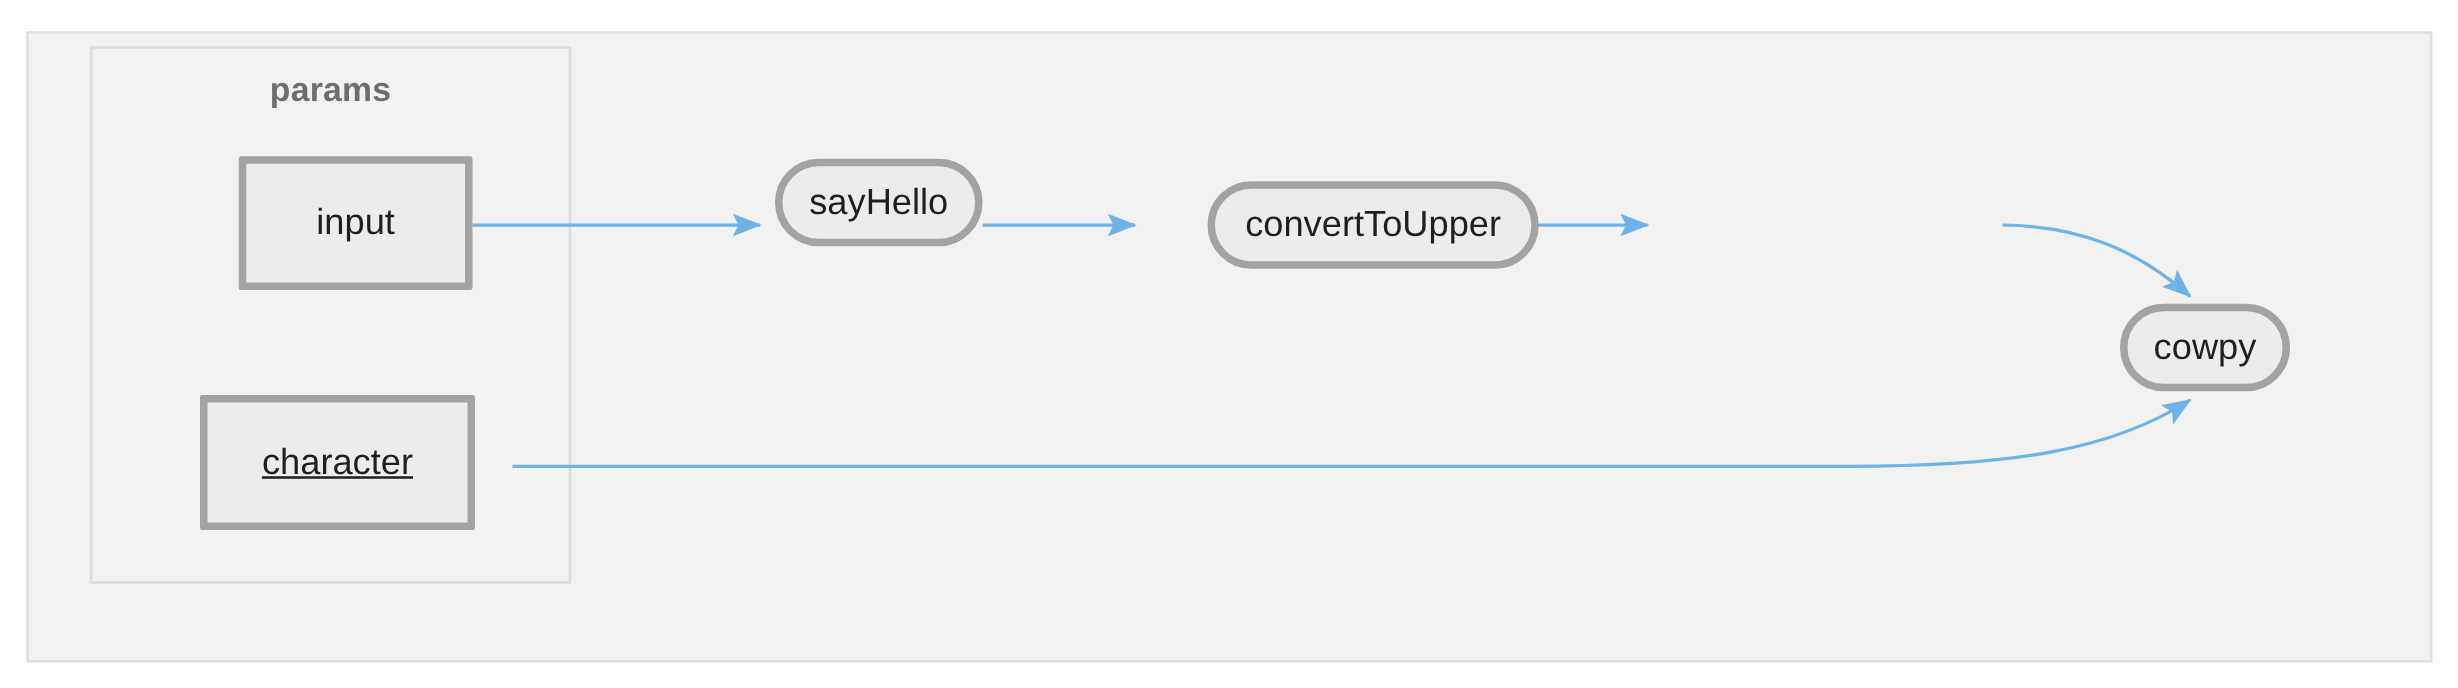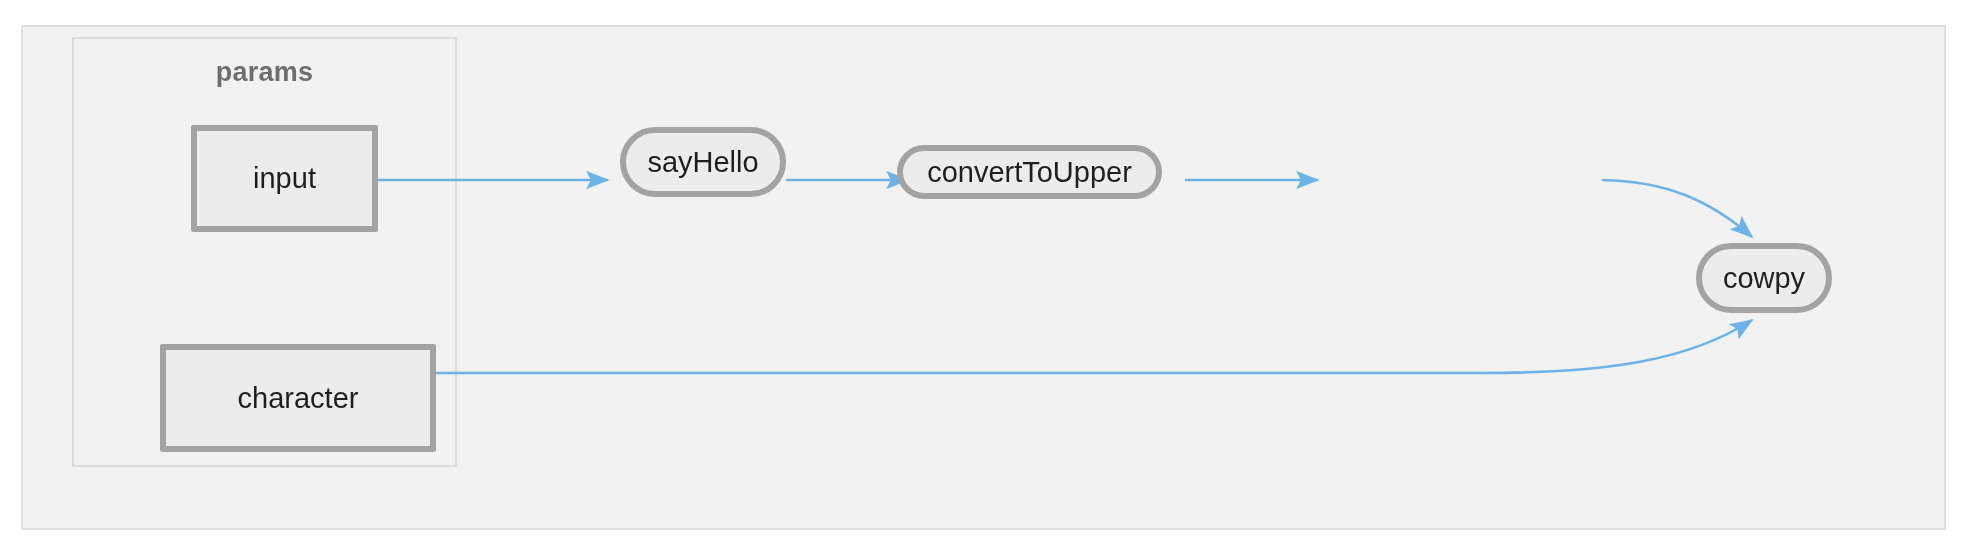--- a/index.html
+++ b/index.html
@@ -70,27 +70,27 @@
     white-space: nowrap;
     z-index: 5;
   }
   .node.rect  { border-radius: 2px; }
   .node.stadium { border-radius: 40px; }
 
   #node-input {
     left: 191px; top: 125px; width: 187px; height: 107px;
   }
   #node-character {
-    left: 160px; top: 344px; width: 276px; height: 108px;
+    left: 160px; top: 316px; width: 220px; height: 108px; text-decoration: underline;
   }
   #node-sayHello {
     left: 620px; top: 127px; width: 166px; height: 70px;
   }
   #node-convertToUpper {
-    left: 897px; top: 145px; width: 265px; height: 54px;
+    left: 966px; top: 145px; width: 265px; height: 70px;
   }
   #node-collectGreetings {
     left: 1330px; top: 145px; width: 272px; height: 70px;
   }
   #node-cowpy {
     left: 1696px; top: 243px; width: 136px; height: 70px;
   }
   
   #edge-layer {
     position: absolute;

